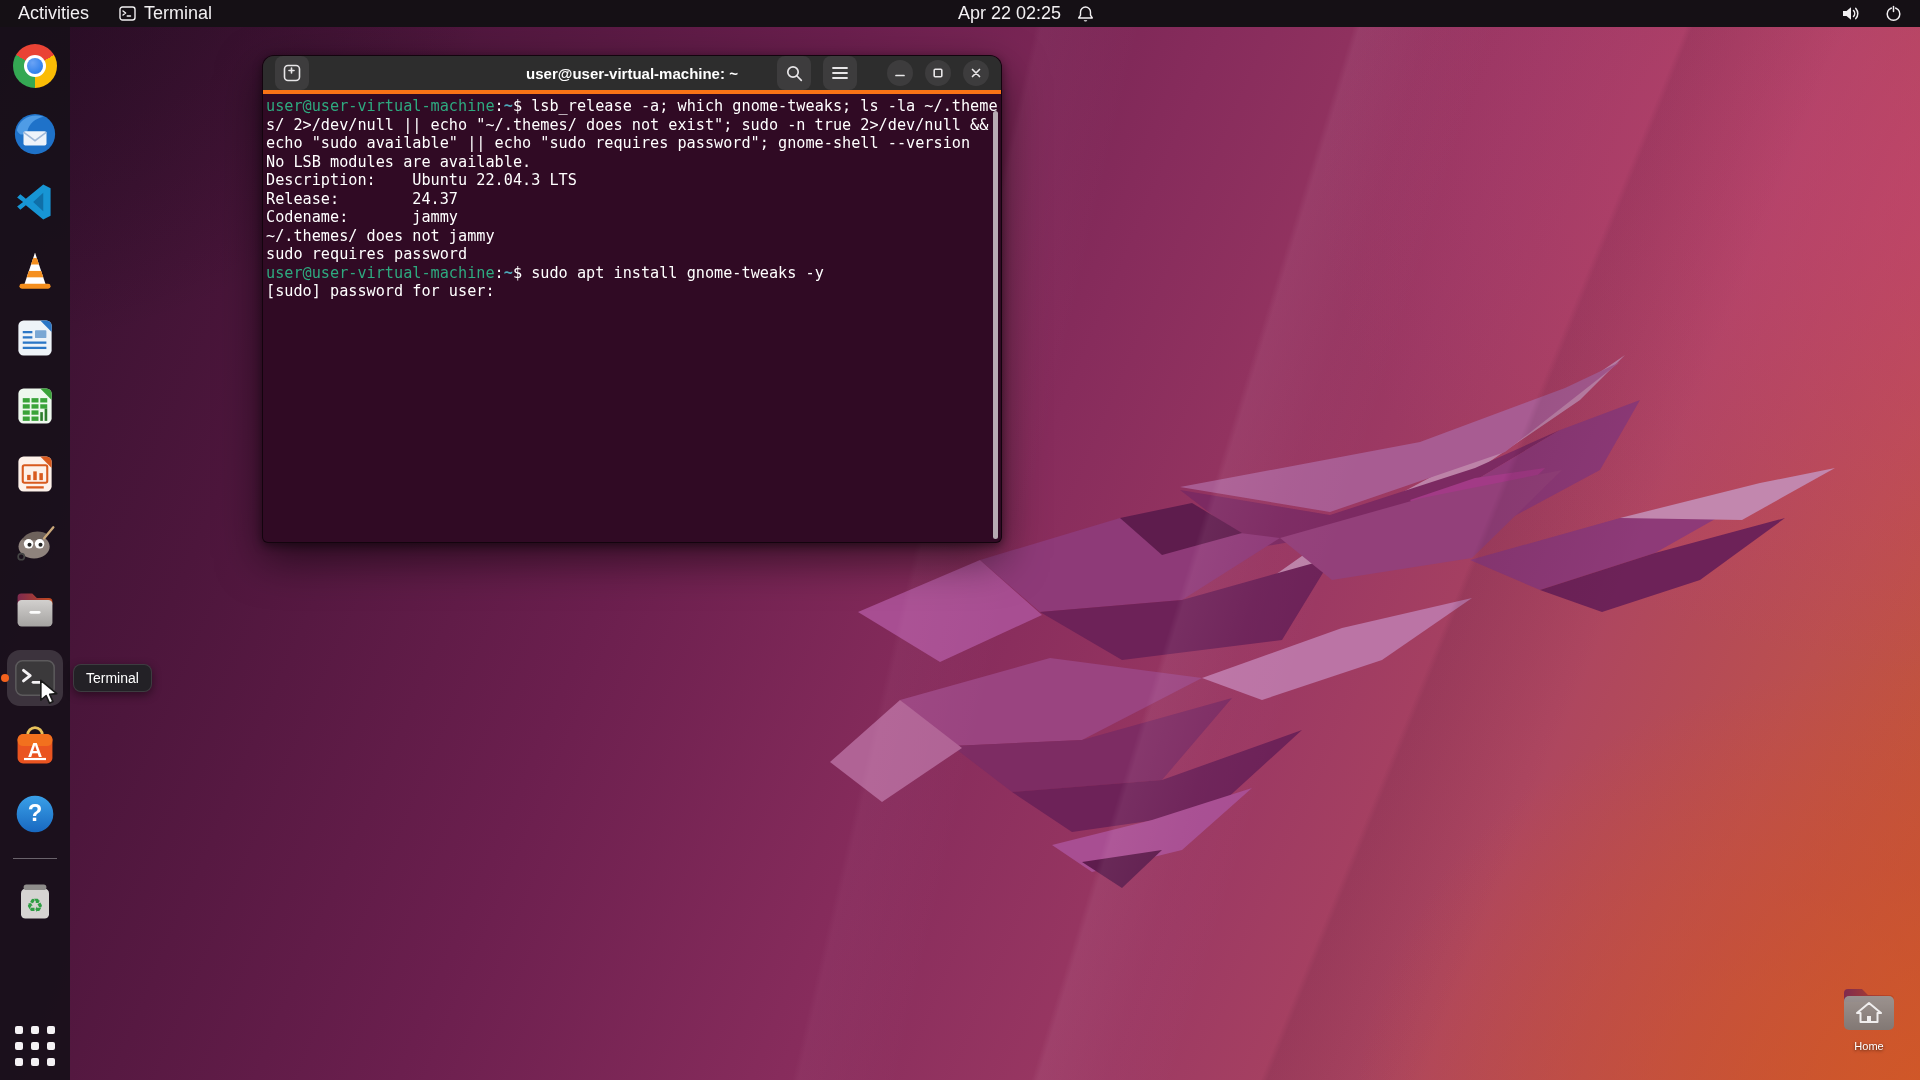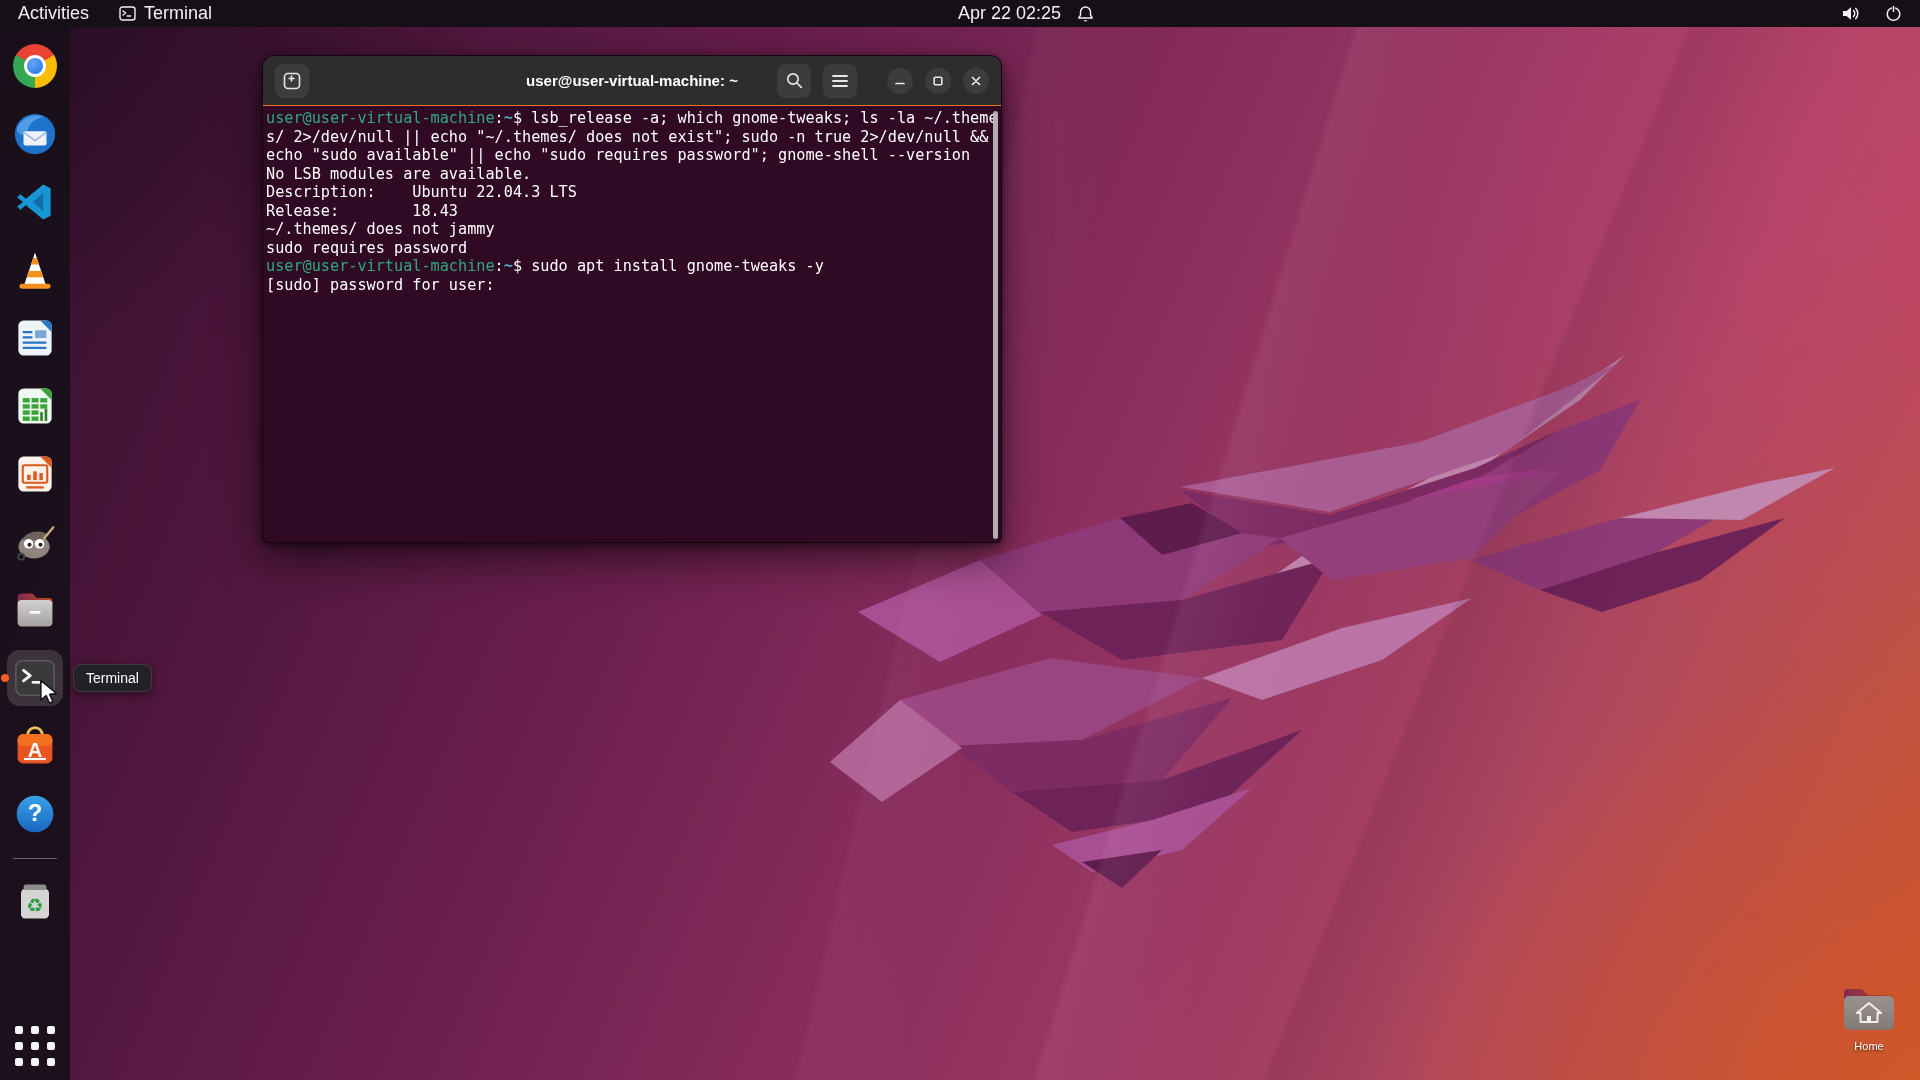--- a/index.html
+++ b/index.html
@@ -68,23 +68,23 @@
 
   
   .window{
     position:absolute; left:262px; top:55px; width:740px; height:488px;
     border-radius:12px 12px 6px 6px; z-index:30;
     background:var(--terminal-bg,#300a24);
     box-shadow:0 16px 44px rgba(0,0,0,.55), 0 3px 10px rgba(0,0,0,.45);
     border:1px solid rgba(0,0,0,.6);
   }
   .titlebar{
-    height:50px; background:#2d2d2d; border-radius:11px 11px 0 0;
+    height:38px; background:#2d2d2d; border-radius:11px 11px 0 0;
     display:flex; align-items:center; padding:0 12px; position:relative;
-    border-bottom:1px solid #f97316;
+    border-bottom:4px solid #f97316;
   }
   .win-title{ position:absolute; left:50%; transform:translateX(-50%);
     color:#fff; font-weight:bold; font-size:15px; white-space:nowrap; }
   .tb-btn{ width:34px; height:34px; border-radius:8px; background:#3d3c3d;
     display:flex; align-items:center; justify-content:center; }
   .win-circle{ width:26px; height:26px; border-radius:50%; background:#3d3c3d;
     display:flex; align-items:center; justify-content:center; }
   .tb-spacer{ margin-left:auto; }
   .tb-group{ display:flex; align-items:center; gap:12px; }
   .gap16{ width:6px; }
@@ -403,21 +403,22 @@
       </div>
     </div>
 
     <div class="term-content">
       <div>
           <div class="tline"><span class="seg-g">user@user-virtual-machine</span><span class="seg-w">:</span><span class="seg-b">~</span><span class="seg-w">$ lsb_release -a; which gnome-tweaks; ls -la ~/.theme</span></div>
           <div class="tline"><span class="seg-w">s/ 2&gt;/dev/null || echo "~/.themes/ does not exist"; sudo -n true 2&gt;/dev/null &amp;&amp;</span></div>
           <div class="tline"><span class="seg-w">echo "sudo available" || echo "sudo requires password"; gnome-shell --version</span></div>
           <div class="tline"><span class="seg-w">No LSB modules are available.</span></div>
           <div class="tline"><span class="seg-w">Description:    Ubuntu 22.04.3 LTS</span></div>
-          <div class="tline"><span class="seg-w">Release:        18.43</span></div>
+          <div class="tline"><span class="seg-w">Release:        24.37</span></div>
+          <div class="tline"><span class="seg-w">Codename:       jammy</span></div>
           <div class="tline"><span class="seg-w">~/.themes/ does not jammy</span></div>
           <div class="tline"><span class="seg-w">sudo requires password</span></div>
           <div class="tline"><span class="seg-g">user@user-virtual-machine</span><span class="seg-w">:</span><span class="seg-b">~</span><span class="seg-w">$ sudo apt install gnome-tweaks -y</span></div>
           <div class="tline"><span class="seg-w">[sudo] password for user:</span></div>
         </div>
     </div>
     <div class="term-scrollbar"></div>
   </section>
 
   <div class="home-icon">

